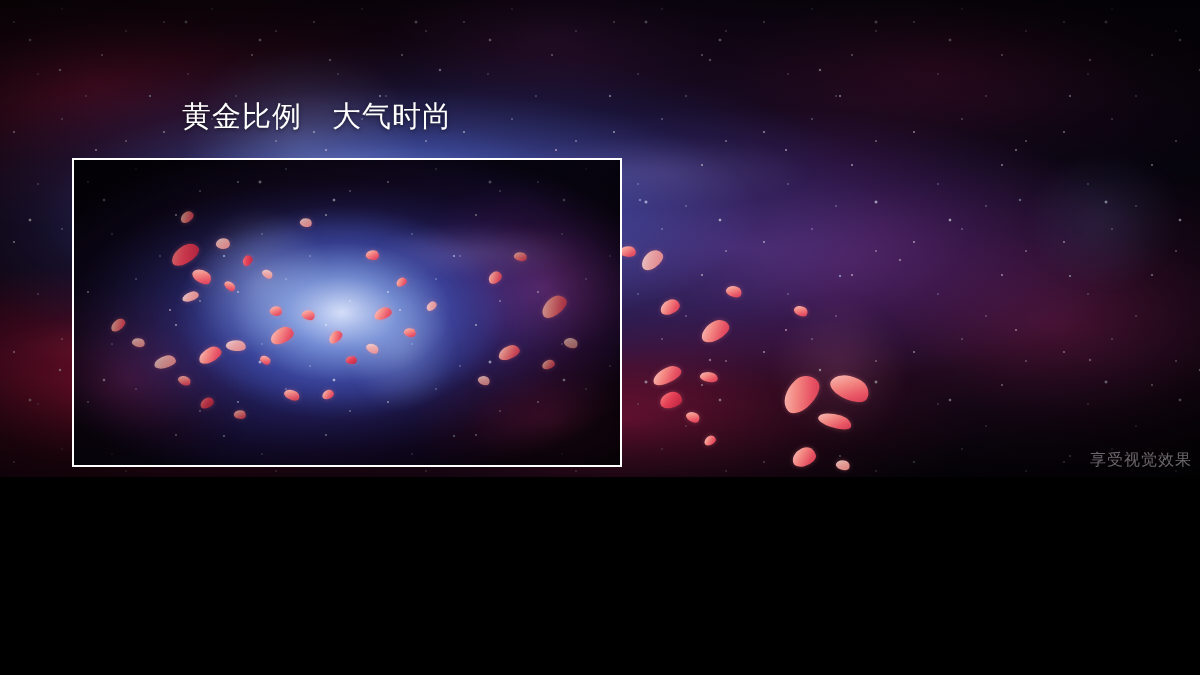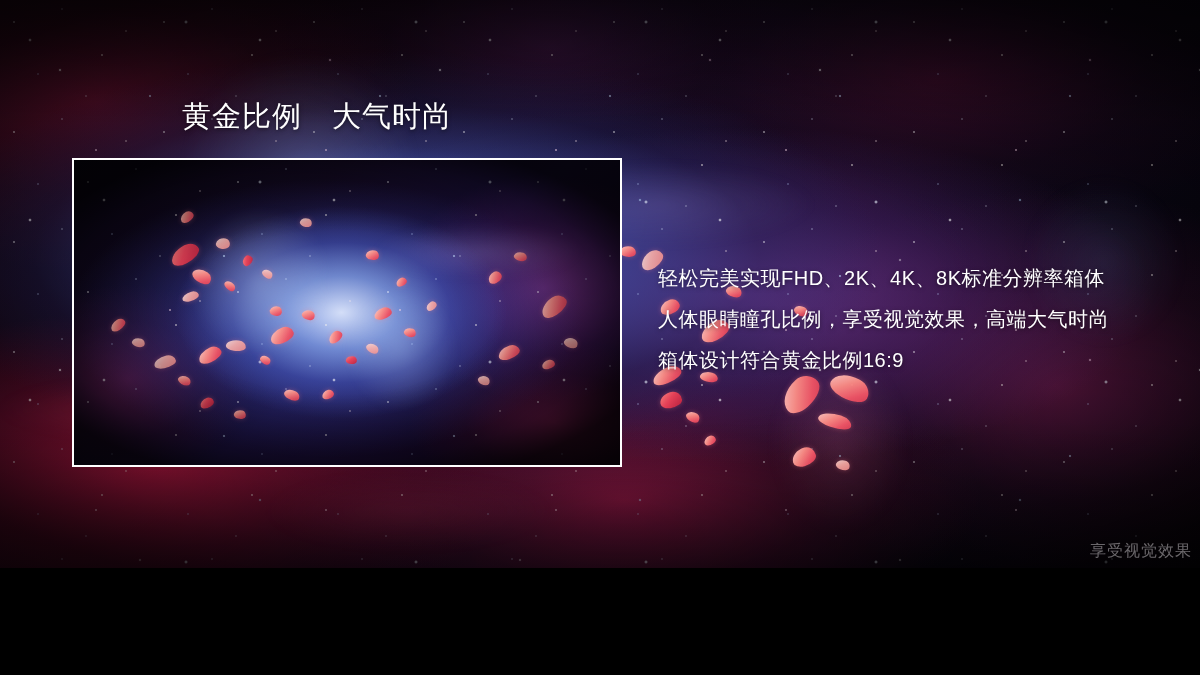--- a/index.html
+++ b/index.html
@@ -6,21 +6,21 @@
     margin: 0;
     padding: 0;
     background: #000;
   }
   body {
     font-family: "Liberation Sans", sans-serif;
   }
   .slide {
     position: relative;
     width: 1200px;
-    height: 568px;
+    height: 477px;
     overflow: hidden;
     background: #4c1d95;
   }
 
   
   .bg-layer {
     position: absolute;
     inset: 0;
     pointer-events: none;
   }
@@ -253,21 +253,16 @@
           <div class="petal pale" style="left: 404px; top: 216px; width: 12px; height: 9px; transform: rotate(30deg);"></div>
           <div class="petal" style="left: 468px; top: 200px; width: 13px; height: 9px; transform: rotate(-12deg);"></div>
           <div class="petal pale" style="left: 226px; top: 58px; width: 12px; height: 9px; transform: rotate(20deg);"></div>
           <div class="petal" style="left: 106px; top: 52px; width: 14px; height: 10px; transform: rotate(-28deg);"></div>
           <div class="petal" style="left: 160px; top: 250px; width: 12px; height: 9px; transform: rotate(16deg);"></div>
         </div>
       <div class="photo-vig"></div>
     </div>
   </div>
 
-  <div class="body-text">
-    <div class="body-line">轻松完美实现FHD、2K、4K、8K标准分辨率箱体</div>
-    <div class="body-line">人体眼睛瞳孔比例，享受视觉效果，高端大气时尚</div>
-    <div class="body-line">箱体设计符合黄金比例16:9</div>
-  </div>
 
   <div class="watermark">享受视觉效果</div>
 
 </div>
 
 </body></html>

